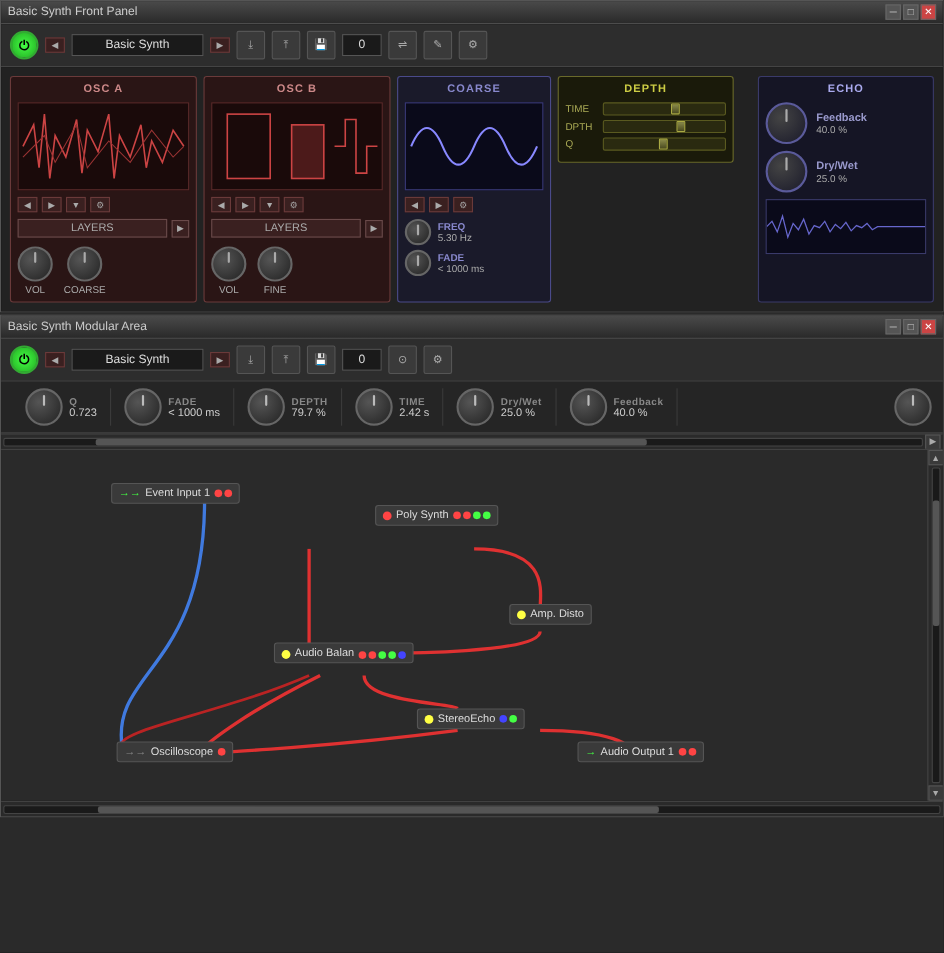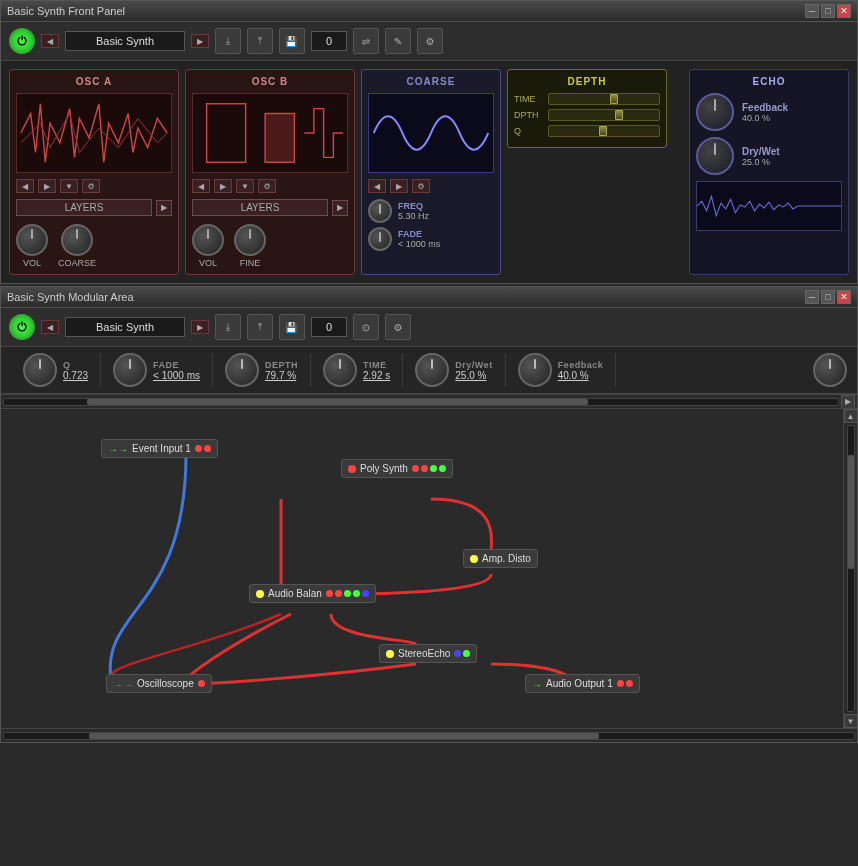--- a/index.html
+++ b/index.html
@@ -338,21 +338,21 @@
       content: '';
       position: absolute;
       width: 2px; height: 10px;
       background: #bbb;
       top: 4px; left: 50%;
       transform: translateX(-50%);
       border-radius: 1px;
     }
     .strip-info { display: flex; flex-direction: column; }
     .strip-name { font-size: 9px; color: #888; font-weight: bold; letter-spacing: 0.5px; }
-    .strip-value { font-size: 10px; color: #ccc; text-decoration: underline; }
+    .strip-value { font-size: 10px; color: #ccc; }
 
     
     .patch-area {
       background: #2a2a2a;
       position: relative;
       height: 320px;
       overflow: hidden;
       border-top: 1px solid #444;
     }
 
@@ -670,21 +670,21 @@
       <div class="strip-knob"></div>
       <div class="strip-info">
         <span class="strip-name">DEPTH</span>
         <span class="strip-value">79.7 %</span>
       </div>
     </div>
     <div class="strip-item">
       <div class="strip-knob"></div>
       <div class="strip-info">
         <span class="strip-name">TIME</span>
-        <span class="strip-value">2.92 s</span>
+        <span class="strip-value">2.42 s</span>
       </div>
     </div>
     <div class="strip-item">
       <div class="strip-knob"></div>
       <div class="strip-info">
         <span class="strip-name">Dry/Wet</span>
         <span class="strip-value">25.0 %</span>
       </div>
     </div>
     <div class="strip-item">
@@ -745,21 +745,21 @@
           <div class="port" style="background:#4f4;"></div>
           <div class="port" style="background:#4f4;"></div>
         </div>
       </div>
 
       <div class="module" style="left: 462px; top: 140px;">
         <div class="module-dot dot-yellow"></div>
         <span>Amp. Disto</span>
       </div>
 
-      <div class="module" style="left: 248px; top: 175px;">
+      <div class="module" style="left: 248px; top: 175px; align-items: flex-end;">
         <div class="module-dot dot-yellow"></div>
         <span>Audio Balan</span>
         <div class="module-ports">
           <div class="port" style="background:#f44;"></div>
           <div class="port" style="background:#f44;"></div>
           <div class="port" style="background:#4f4;"></div>
           <div class="port" style="background:#4f4;"></div>
           <div class="port" style="background:#44f;"></div>
         </div>
       </div>

